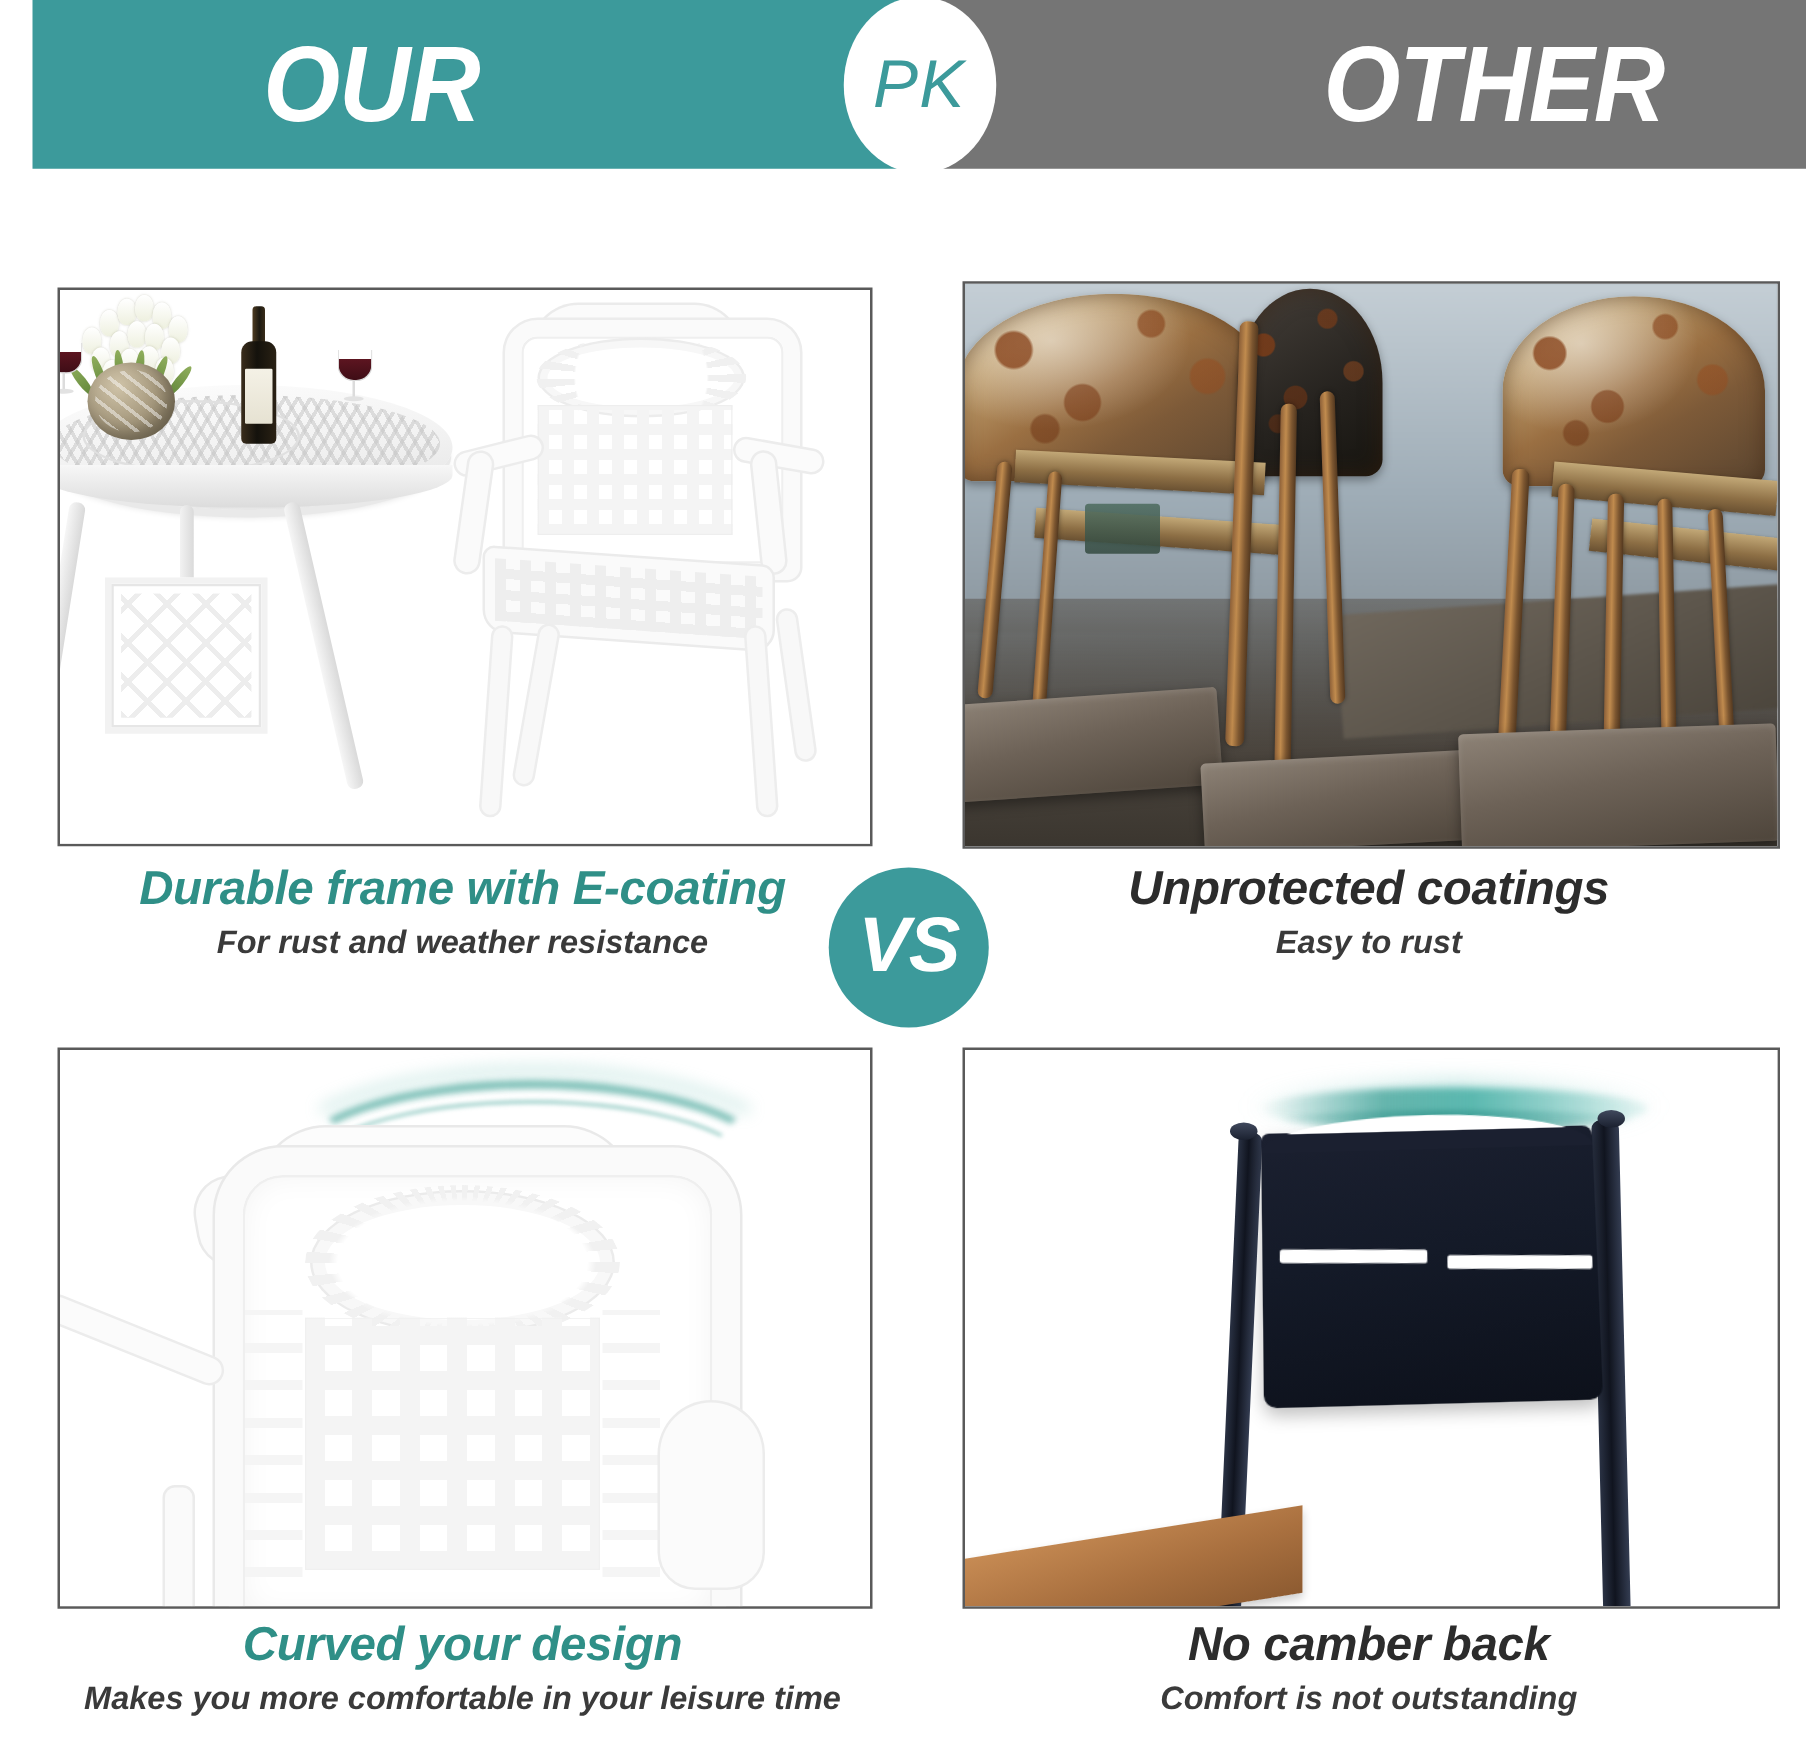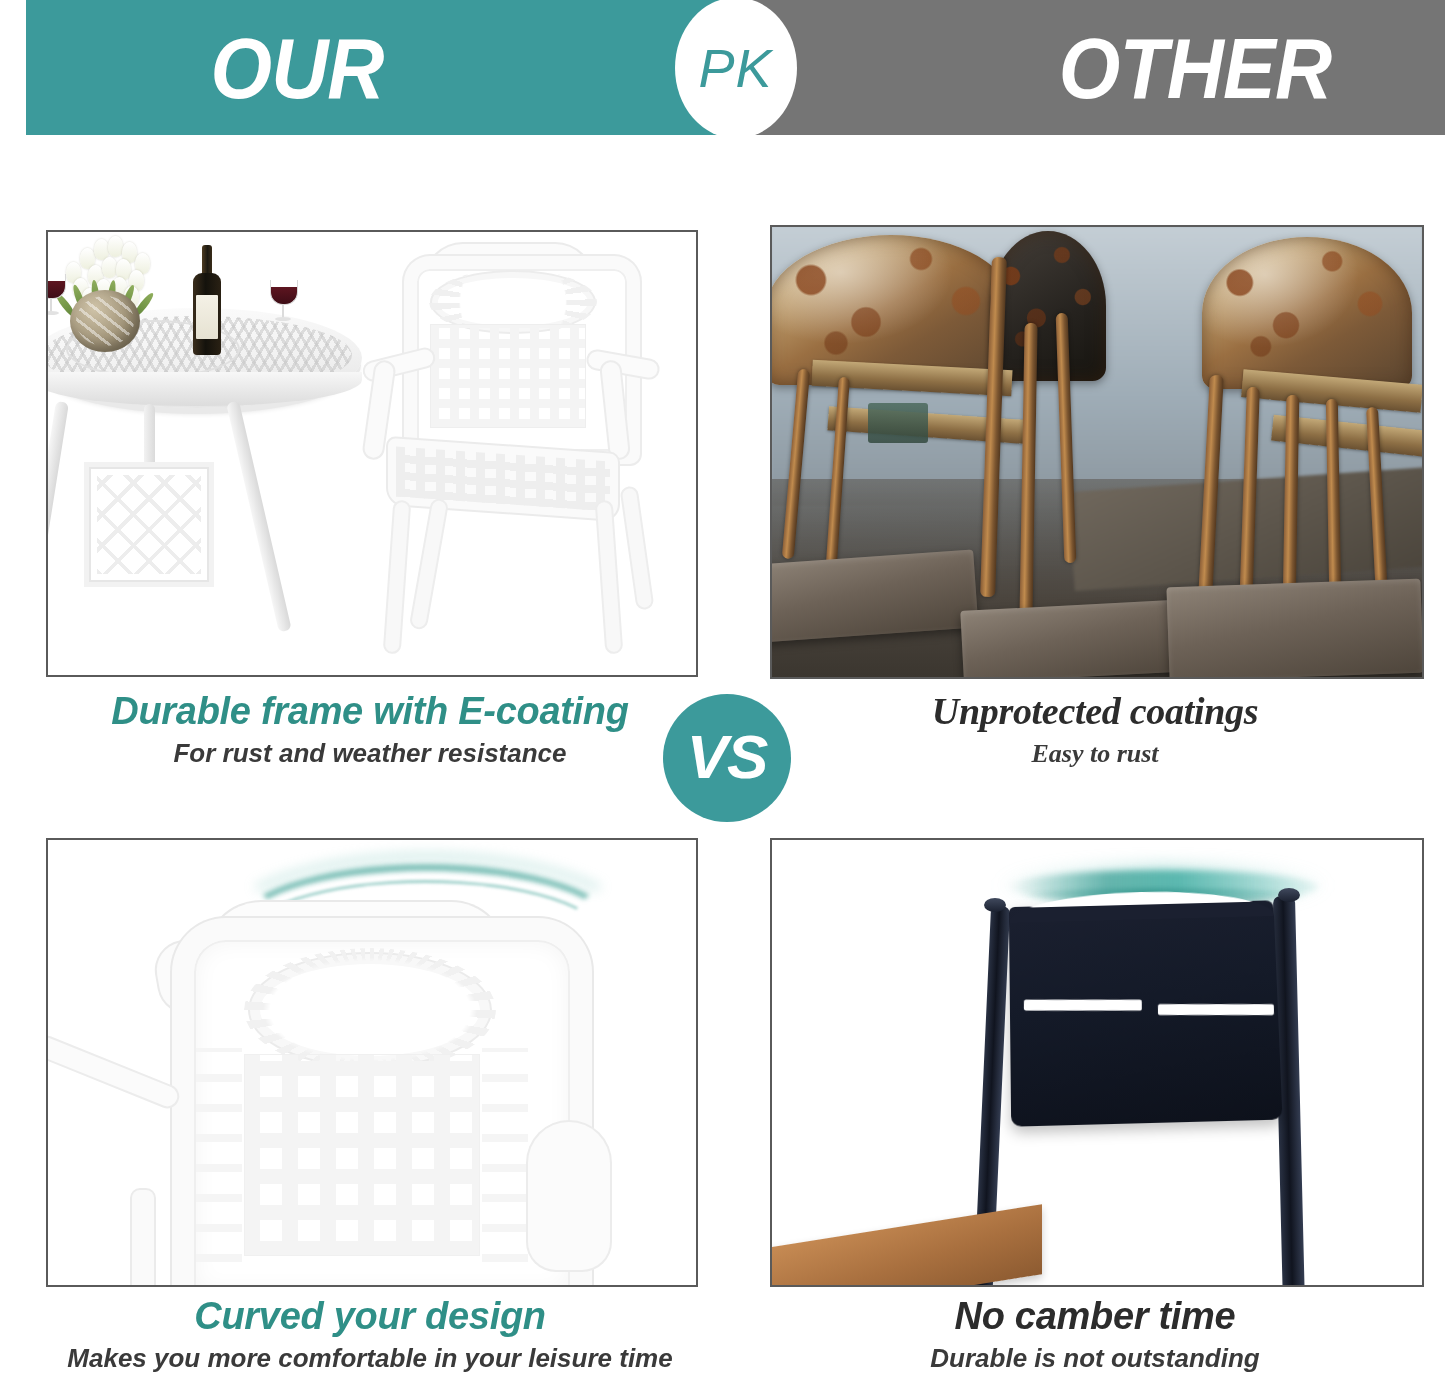--- a/index.html
+++ b/index.html
@@ -77,21 +77,21 @@
     white-space:nowrap;
   }
   .cap-title.teal{color:#2f8f87;}
   .cap-title.dark{color:#2c2c2c;}
   .cap-sub{
     font-style:italic;font-weight:bold;
     font-size:26px;color:#3a3a3a;
     margin-top:5px;
   }
   .cap-tl{left:46px;top:690px;width:648px;}
-  .cap-tr{left:770px;top:690px;width:650px;font-family:Liberation Serif, serif;}
+  .cap-tr{left:770px;top:690px;width:650px;}
   .cap-bl{left:46px;top:1295px;width:648px;}
   .cap-br{left:770px;top:1295px;width:650px;}
 
   
   .vs-circle{
     position:absolute;left:663px;top:694px;
     width:128px;height:128px;border-radius:50%;
     background:#3c9a9b;
     display:flex;align-items:center;justify-content:center;
     z-index:5;
@@ -628,15 +628,15 @@
     <div class="wood-seat"></div>
   </div>
 </div>
 
 <div class="caption cap-bl">
   <div class="cap-title teal">Curved your design</div>
   <div class="cap-sub">Makes you more comfortable in your leisure time</div>
 </div>
 
 <div class="caption cap-br">
-  <div class="cap-title dark">No camber time</div>
-  <div class="cap-sub">Durable is not outstanding</div>
+  <div class="cap-title dark">No camber back</div>
+  <div class="cap-sub">Comfort is not outstanding</div>
 </div>
 
 </body></html>

